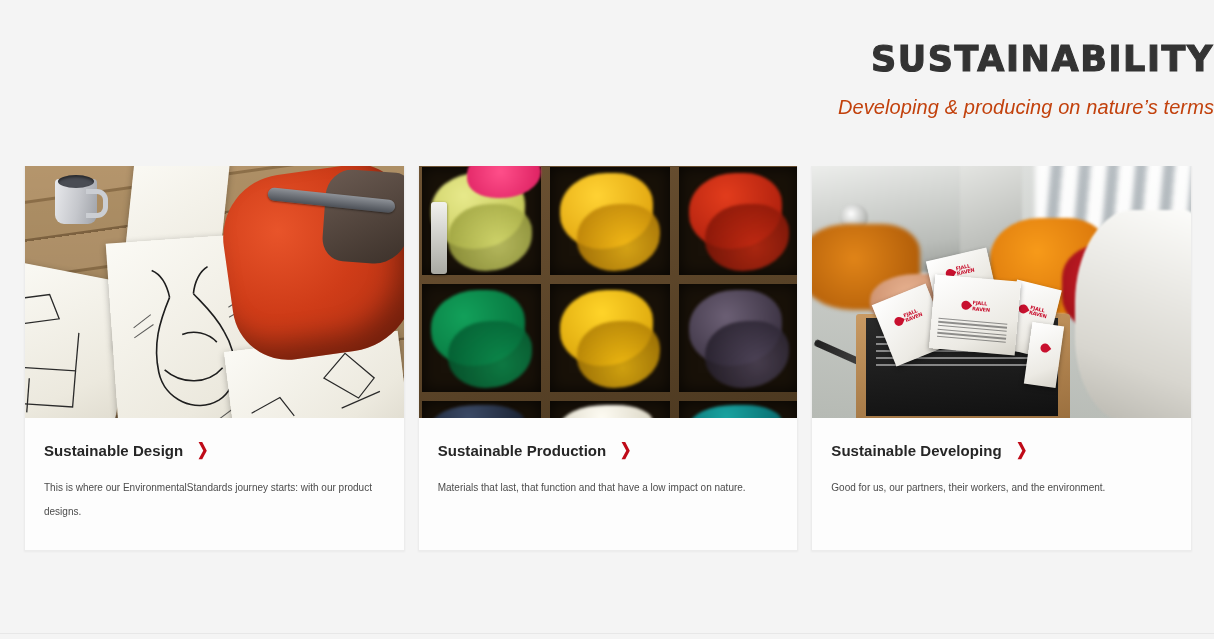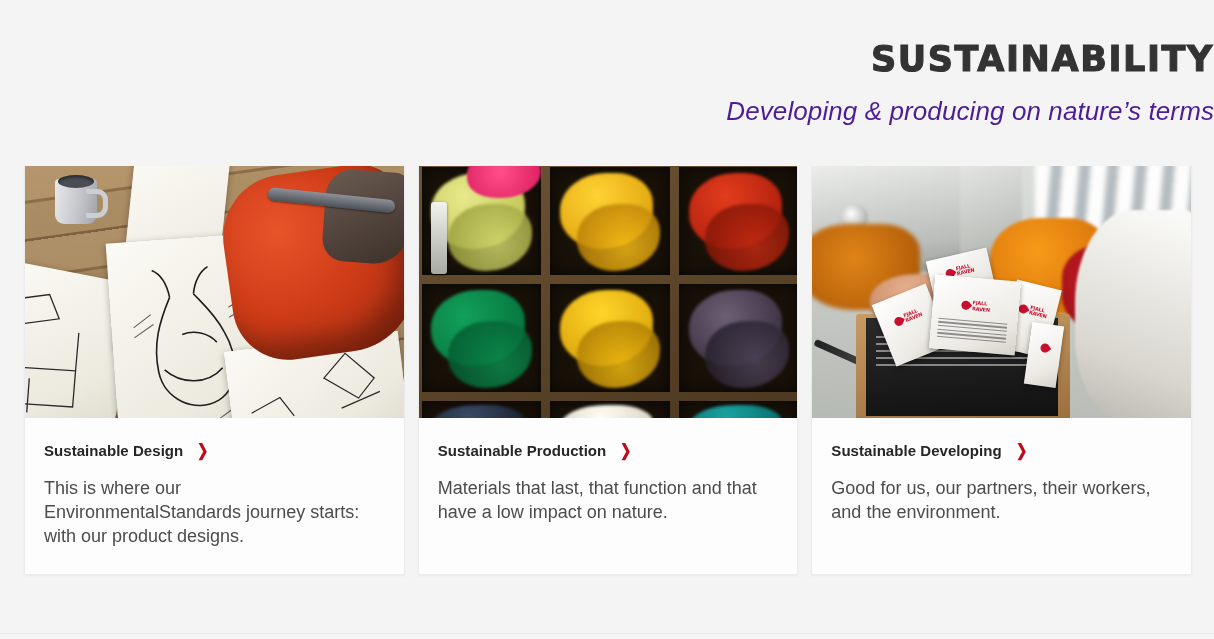--- a/index.html
+++ b/index.html
@@ -28,24 +28,24 @@
     font-weight: 700;
     letter-spacing: 1.6px;
     color: #333333;
     line-height: 1.1;
     -webkit-text-stroke: 1.1px #333333;
   }
 
   .page-subtitle {
     margin-top: 17px;
     font-family: "Liberation Sans", sans-serif;
-    font-size: 26px;
+    font-size: 20px;
     font-style: italic;
     font-weight: 400;
-    color: #4c1d95;
+    color: #c2410c;
     letter-spacing: 0.1px;
   }
 
   
   .cards-row {
     position: absolute;
     top: 166px;
     left: 24px;
     width: 1168px;
     display: flex;
@@ -70,21 +70,21 @@
     background: #2b2b2b;
   }
 
   .card-body {
     padding: 24px 19px 26px 19px;
     flex: 1;
   }
 
   .card-heading {
     display: flex;
-    align-items: flex-end;
+    align-items: flex-start;
     gap: 13px;
     margin-bottom: 17px;
   }
 
   .card-title {
     font-size: 15px;
     font-weight: 700;
     color: #262626;
     letter-spacing: 0.05px;
   }
@@ -92,21 +92,21 @@
   .chevron-icon {
     display: inline-block;
     line-height: 1;
     color: #bf0a18;
     font-size: 16px;
     font-weight: 700;
     transform: scaleX(0.85) scaleY(1.05);
   }
 
   .card-text {
-    font-size: 18px;
+    font-size: 10px;
     line-height: 24px;
     color: #4c4c4c;
     max-width: 330px;
   }
 
   .bottom-rule {
     position: absolute;
     left: 0;
     bottom: 5px;
     width: 100%;

